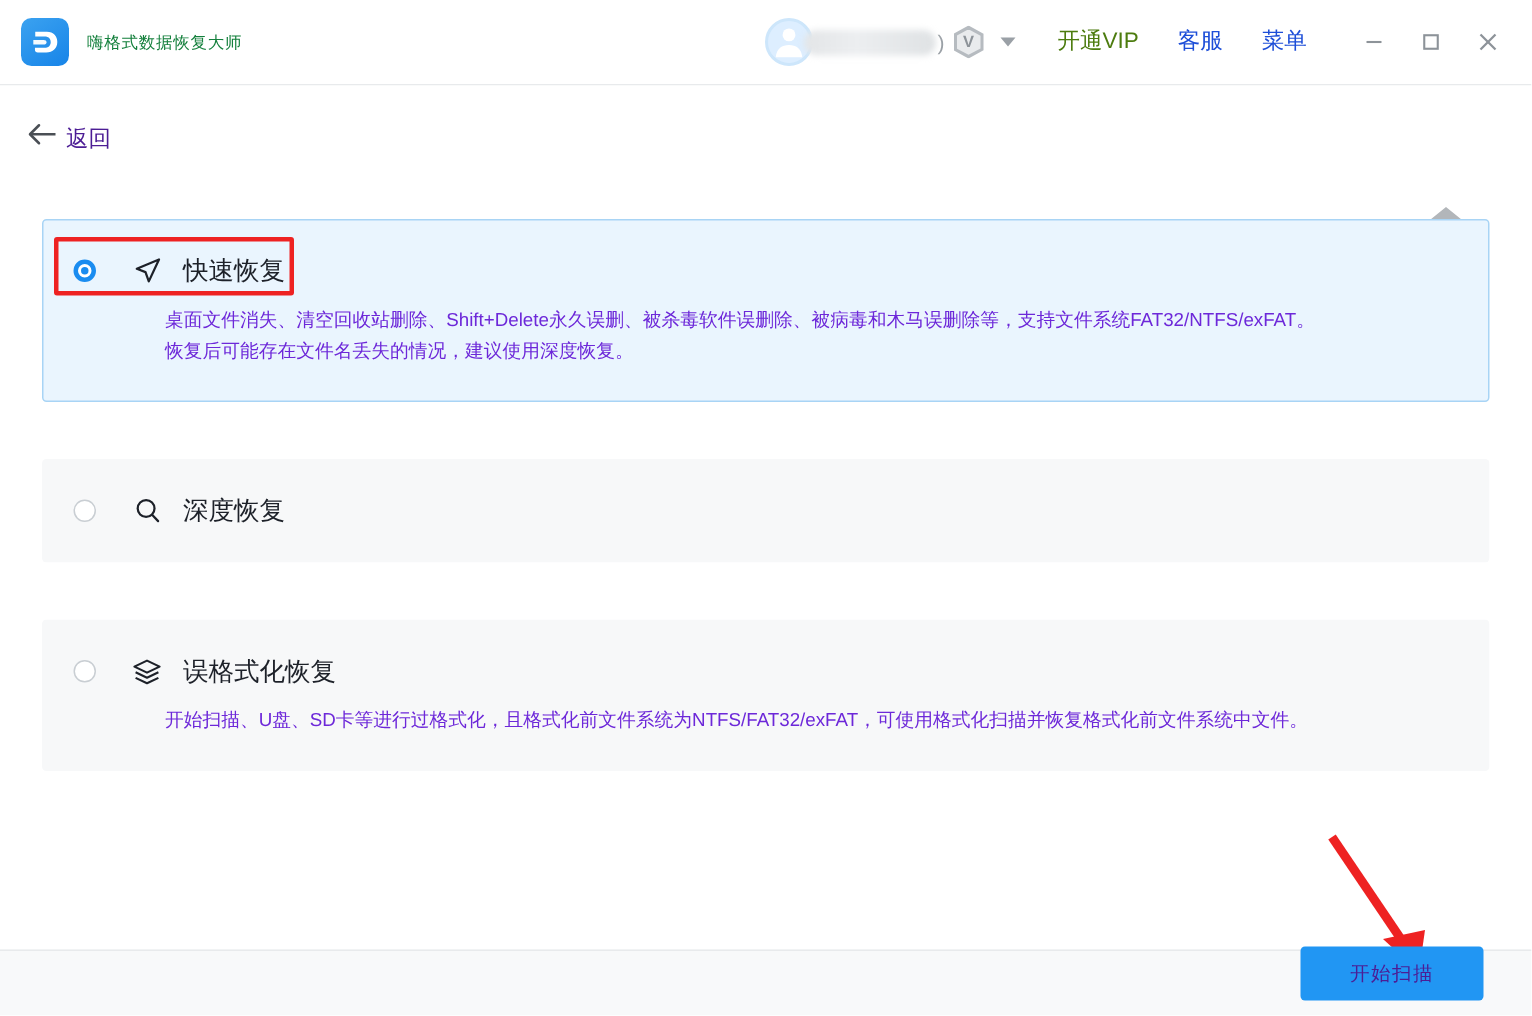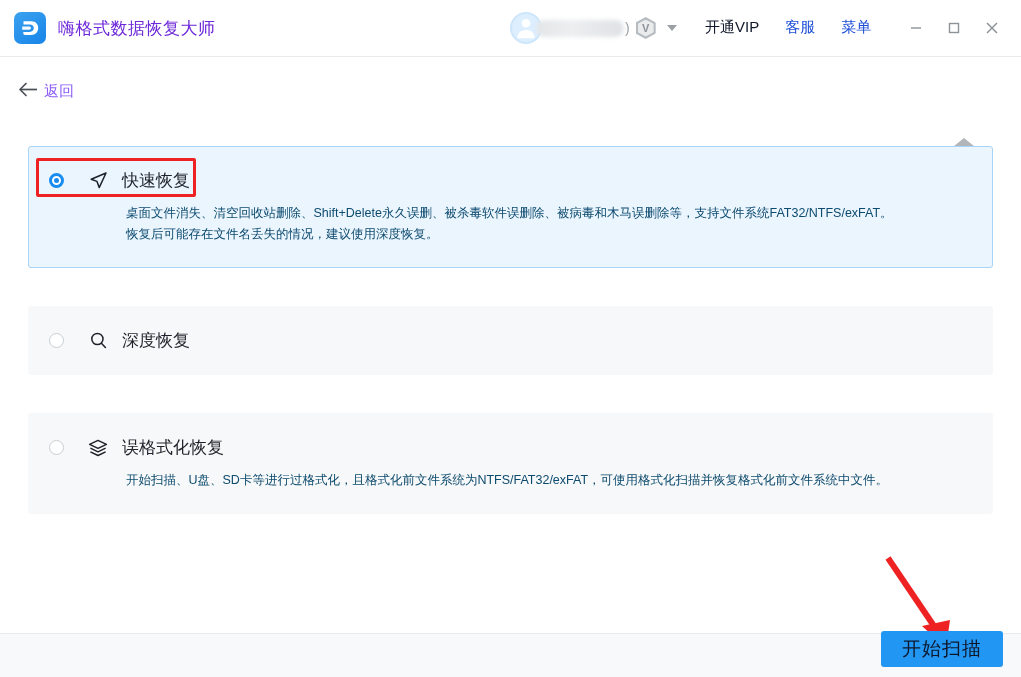--- a/index.html
+++ b/index.html
@@ -18,21 +18,21 @@
     background:#ffffff;
     border-bottom:1px solid #e8eaec;
   }
   .logo-wrap { position:absolute; left:14px; top:12px; display:flex; align-items:center; }
   .logo-box {
     width:32px; height:32px; border-radius:7px;
     background:linear-gradient(145deg,#3ba2f0 0%,#1784e8 100%);
     display:flex; align-items:center; justify-content:center;
   }
   .app-title {
-    margin-left:12px; font-size:17px; color:#6d28d9; letter-spacing:0.5px;
+    margin-left:12px; font-size:11px; color:#15803d; letter-spacing:0.5px;
     white-space:nowrap;
   }
 
   
   .account { position:absolute; left:510px; top:10px; display:flex; align-items:center; height:36px; }
   .avatar {
     width:32px; height:32px; border-radius:50%;
     background:#ddeeff;
     border:2px solid #cde6fb;
     display:flex; align-items:flex-end; justify-content:center;
@@ -59,29 +59,29 @@
     position:absolute; left:2px; top:2.5px; right:2px; bottom:2.5px;
     background:#e9ebed;
     clip-path: polygon(50% 0%, 100% 25%, 100% 75%, 50% 100%, 0% 75%, 0% 25%);
   }
   .vbadge span { position:relative; font-size:11px; font-weight:bold; color:#8d9399; line-height:1; }
   .caret { margin-left:11px; width:0;height:0;
     border-left:5px solid transparent;border-right:5px solid transparent;
     border-top:6px solid #9aa0a6; }
 
   .tb-link { font-size:15px; color:#1d4ed8; margin-left:26px; white-space:nowrap; cursor:pointer; }
-  .tb-link.vip { color:#0f172a; }
+  .tb-link.vip { color:#4d7c0f; }
 
   .wincontrols { position:absolute; right:10px; top:11px; display:flex; align-items:center; }
   .wc { width:38px; height:34px; display:flex; align-items:center; justify-content:center; cursor:pointer; }
 
   
   .subheader { position:absolute; left:0; top:57px; width:1021px; height:72px; background:#fff; }
   .back-btn { position:absolute; left:18px; top:24px; display:flex; align-items:center; cursor:pointer; }
-  .back-label { font-size:15px; color:#8b5cf6; margin-left:5px; }
+  .back-label { font-size:15px; color:#4c1d95; margin-left:5px; }
   .home-icon { position:absolute; right:42px; top:78px; cursor:pointer; }
 
   
   .cards { position:absolute; left:28px; top:146px; width:965px; }
   .card {
     position:relative; width:965px; border-radius:3px;
     background:#f7f8f9; border:1px solid transparent;
     padding:22px 0 22px 0;
   }
   .card.selected { background:#eaf5fe; border:1px solid #a8d4f5; }
@@ -92,40 +92,40 @@
     border:1px solid #c9ced3; background:#fff; flex:none;
     display:flex; align-items:center; justify-content:center;
   }
   .card.selected .radio { border:3px solid #1a8cf0; background:#fff; }
   .card.selected .radio::after {
     content:''; width:5px; height:5px; border-radius:50%; background:#1a8cf0;
   }
   .opt-icon { margin-left:24px; width:20px; height:20px; display:flex; align-items:center; justify-content:center; flex:none; }
   .opt-title { margin-left:14px; font-size:17px; color:#1d2129; white-space:nowrap; }
   .card-desc { margin-top:11px; padding-left:81px; padding-right:12px;
-    font-size:12.5px; line-height:21px; color:#0c4a6e;margin-left:16px; }
+    font-size:12.5px; line-height:21px; color:#6d28d9; }
   .card-desc .l2 { display:block; }
 
   
   .anno-rect {
     position:absolute; left:36px; top:158px; width:160px; height:39px;
     border:3px solid #ee2222; border-radius:2px; pointer-events:none;
   }
   
   .anno-arrow { position:absolute; left:860px; top:550px; width:140px; height:110px; pointer-events:none; }
 
   
   .footer {
     position:absolute; left:0; bottom:0; width:1021px; height:44px;
     background:#f8f9fa; border-top:1px solid #e8eaec;
   }
   .scan-btn {
-    position:absolute; right:18px; bottom:10px;
+    position:absolute; right:32px; bottom:10px;
     width:122px; height:36px; border-radius:3px;
-    background:#2196f3; border:none; color:#0f172a; font-size:19px;
+    background:#2196f3; border:none; color:#4c1d95; font-size:13px;
     font-family:"Liberation Sans","DejaVu Sans",sans-serif;
     cursor:pointer; letter-spacing:1px;
   }
 </style>
 </head>
 <body>
 
 <div id="app">
 
   <div class="titlebar">

